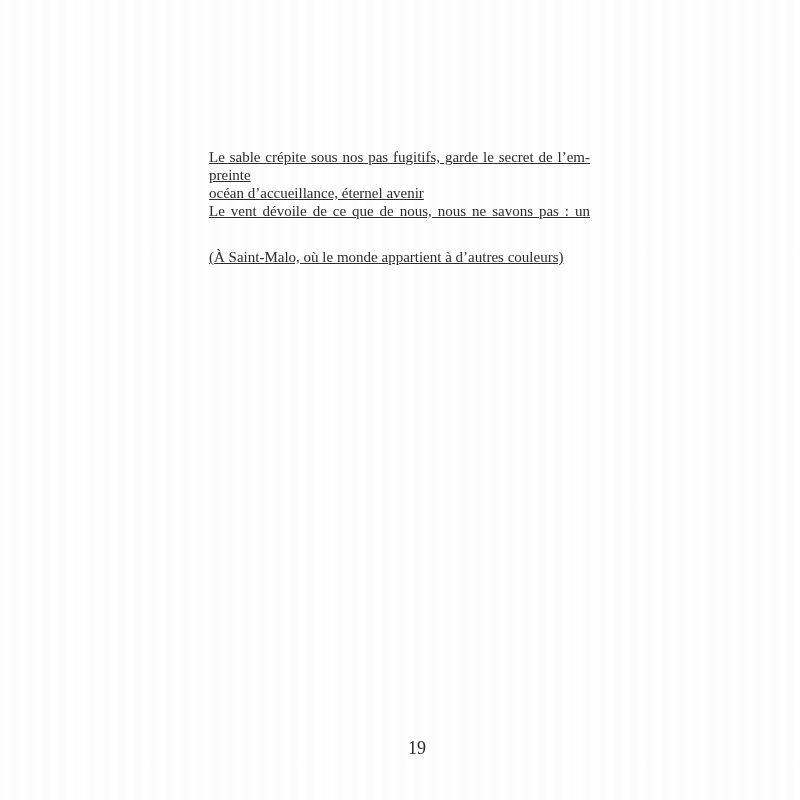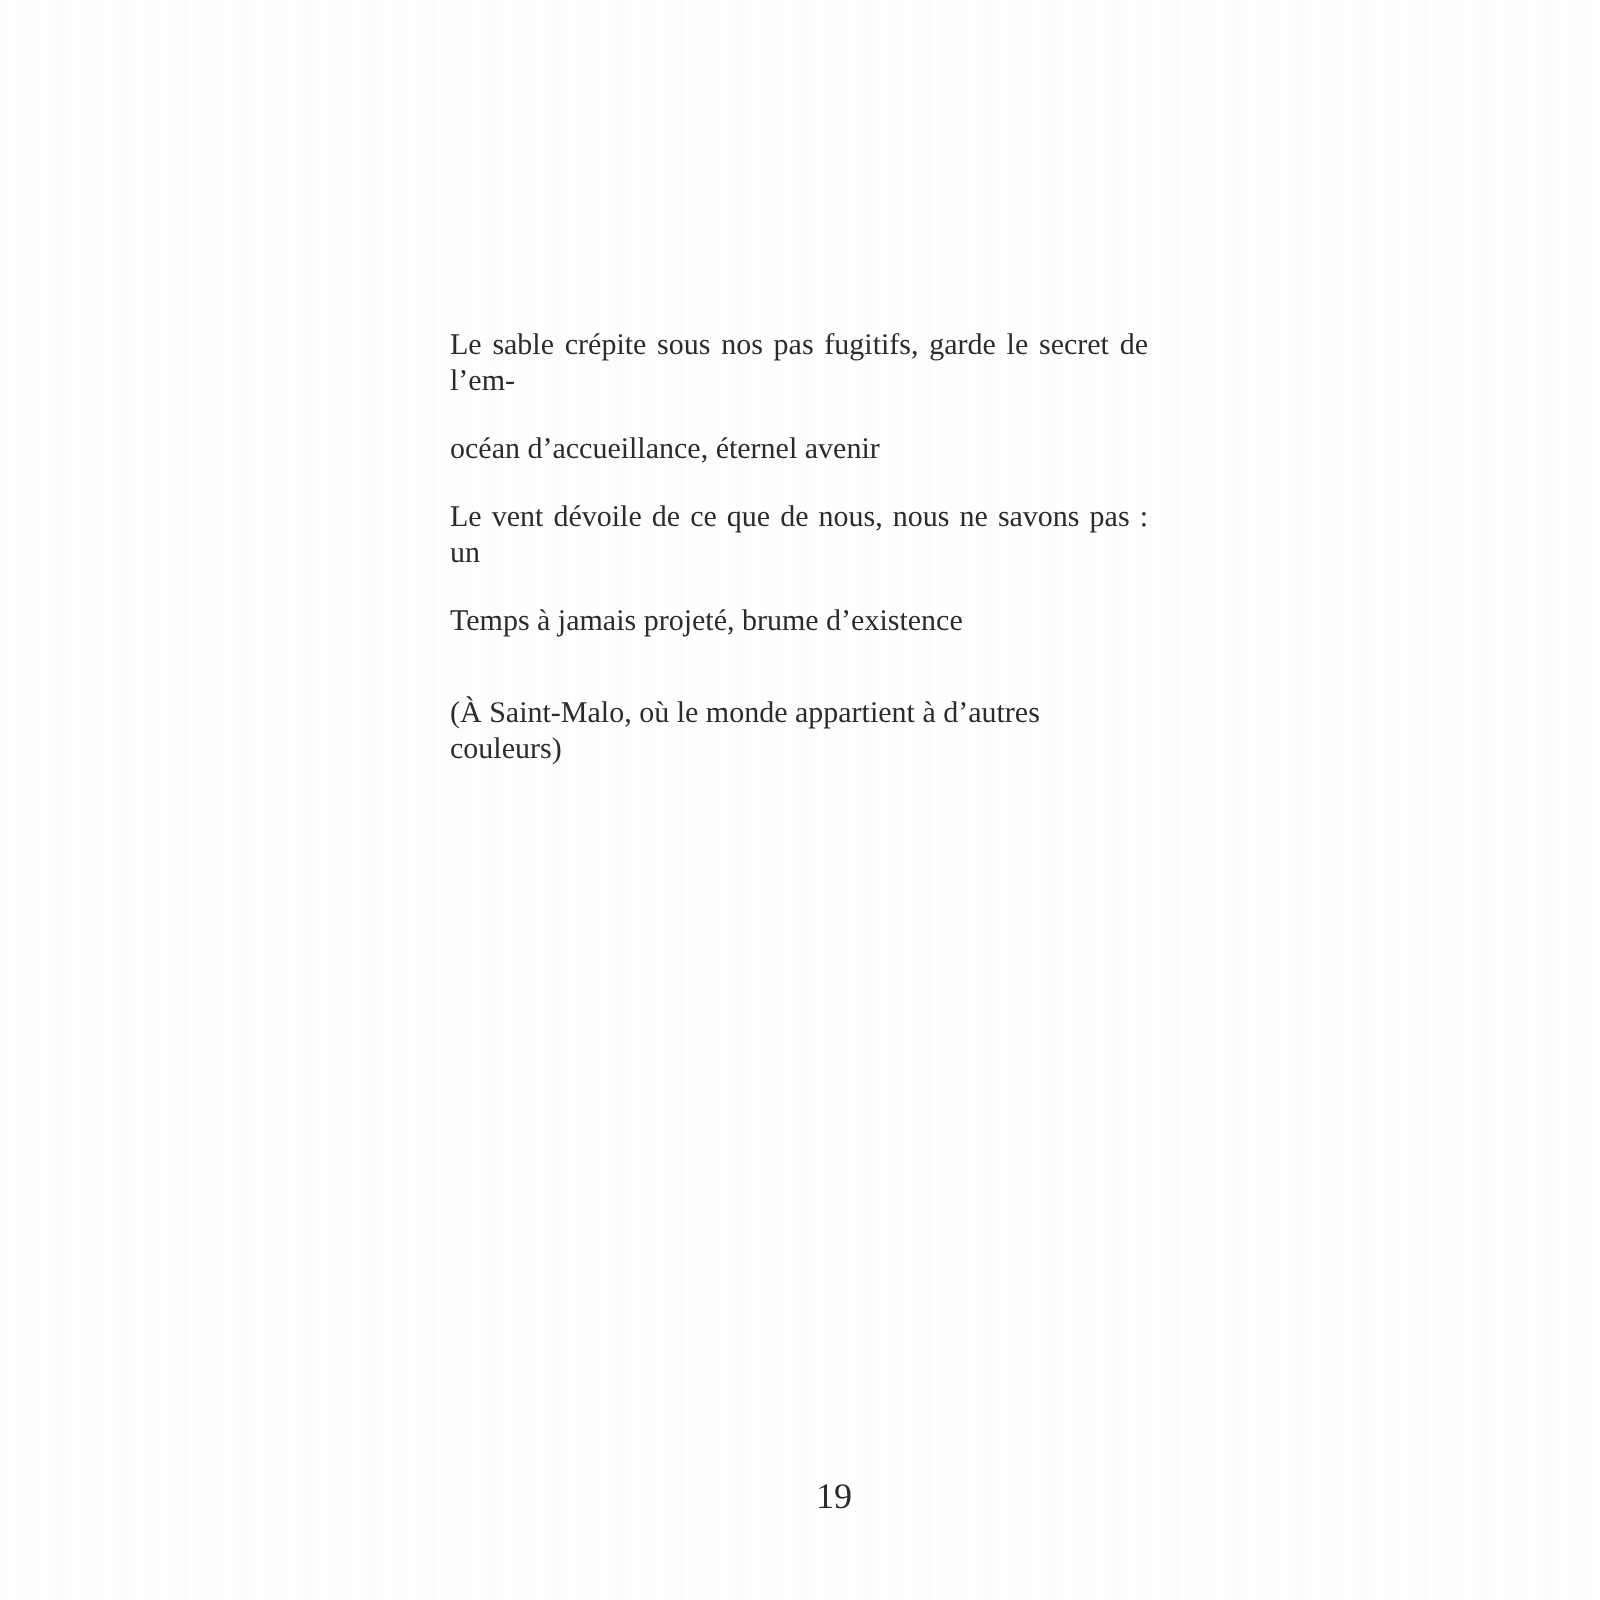--- a/index.html
+++ b/index.html
@@ -35,24 +35,25 @@
   .stanza {
     margin: 0 0 28px 0;
   }
   .stanza.stanza-2 {
     margin-bottom: 20px;
   }
   .stanza.stanza-3 {
     margin-bottom: 0;
   }
   .poem-line {
-    margin: 16px;
+    margin: 0;
     padding: 0;
     text-align: left;
     white-space: normal;
+    text-decoration: underline;
   }
   .poem-line.justified {
     text-align: justify;
     text-align-last: justify;
   }
   .page-footer {
     position: absolute;
     left: 17px;
     top: 739px;
     width: 100%;
@@ -61,23 +62,23 @@
     line-height: 18px;
   }
 </style>
 </head>
 <body>
 
 <main class="poem-block">
 
   <div class="stanza stanza-1">
     <p class="poem-line justified">Le sable crépite sous nos pas fugitifs, garde le secret de l’em-</p>
+    <p class="poem-line">preinte</p>
     <p class="poem-line">océan d’accueillance, éternel avenir</p>
     <p class="poem-line justified">Le vent dévoile de ce que de nous, nous ne savons pas : un</p>
-    <p class="poem-line">Temps à jamais projeté, brume d’existence</p>
   </div>
 
 
   <div class="stanza stanza-3">
     <p class="poem-line">(À Saint-Malo, où le monde appartient à d’autres couleurs)</p>
   </div>
 
 </main>
 
 <footer class="page-footer">

